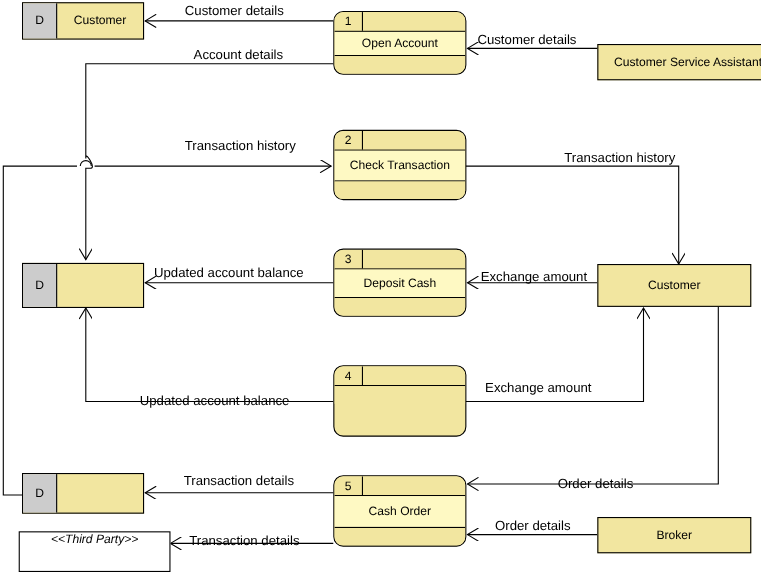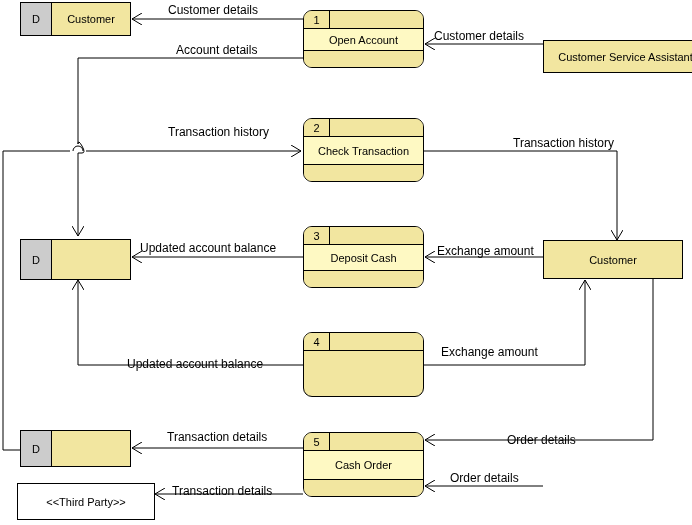--- a/index.html
+++ b/index.html
@@ -70,28 +70,28 @@
     z-index: 3;
   }
 
   
   .thirdparty {
     position: absolute;
     box-sizing: border-box;
     border: 1px solid #000000;
     background: #ffffff;
     display: flex;
-    flex-direction: row;
-    align-items: center;
-    justify-content: center;
+    flex-direction: column;
+    align-items: center;
     font-size: 11px;
     color: #000000;
     line-height: 14px;
     text-align: center;
     z-index: 3;
+    font-style: italic;
   }
 
   
   .process {
     position: absolute;
     box-sizing: border-box;
     border: 1px solid #000000;
     border-radius: 9px;
     background: #f2e6a0;
     overflow: hidden;
@@ -245,20 +245,21 @@
       <div class="p-numpad"></div>
     </div>
     <div class="p-mid">Cash Order</div>
     <div class="p-bot"></div>
   </div>
 
   <div class="entity" style="left:543px; top:40px; width:165px; height:33px;text-align:right;">Customer Service Assistant</div>
 
   <div class="entity" style="left:543px; top:240px; width:140px; height:39px;">Customer</div>
 
+  <div class="entity" style="left:543px; top:470px; width:140px; height:33px;">Broker</div>
 
   <div class="thirdparty" style="left:17px; top:483px; width:138px; height:37px;">
     <div>&lt;&lt;Third Party&gt;&gt;</div>
   </div>
 
   <div class="flow-label" style="left:168px; top:3px;">Customer details</div>
 
   <div class="flow-label" style="left:434px; top:29px;">Customer details</div>
 
   <div class="flow-label" style="left:176px; top:43px;">Account details</div>

